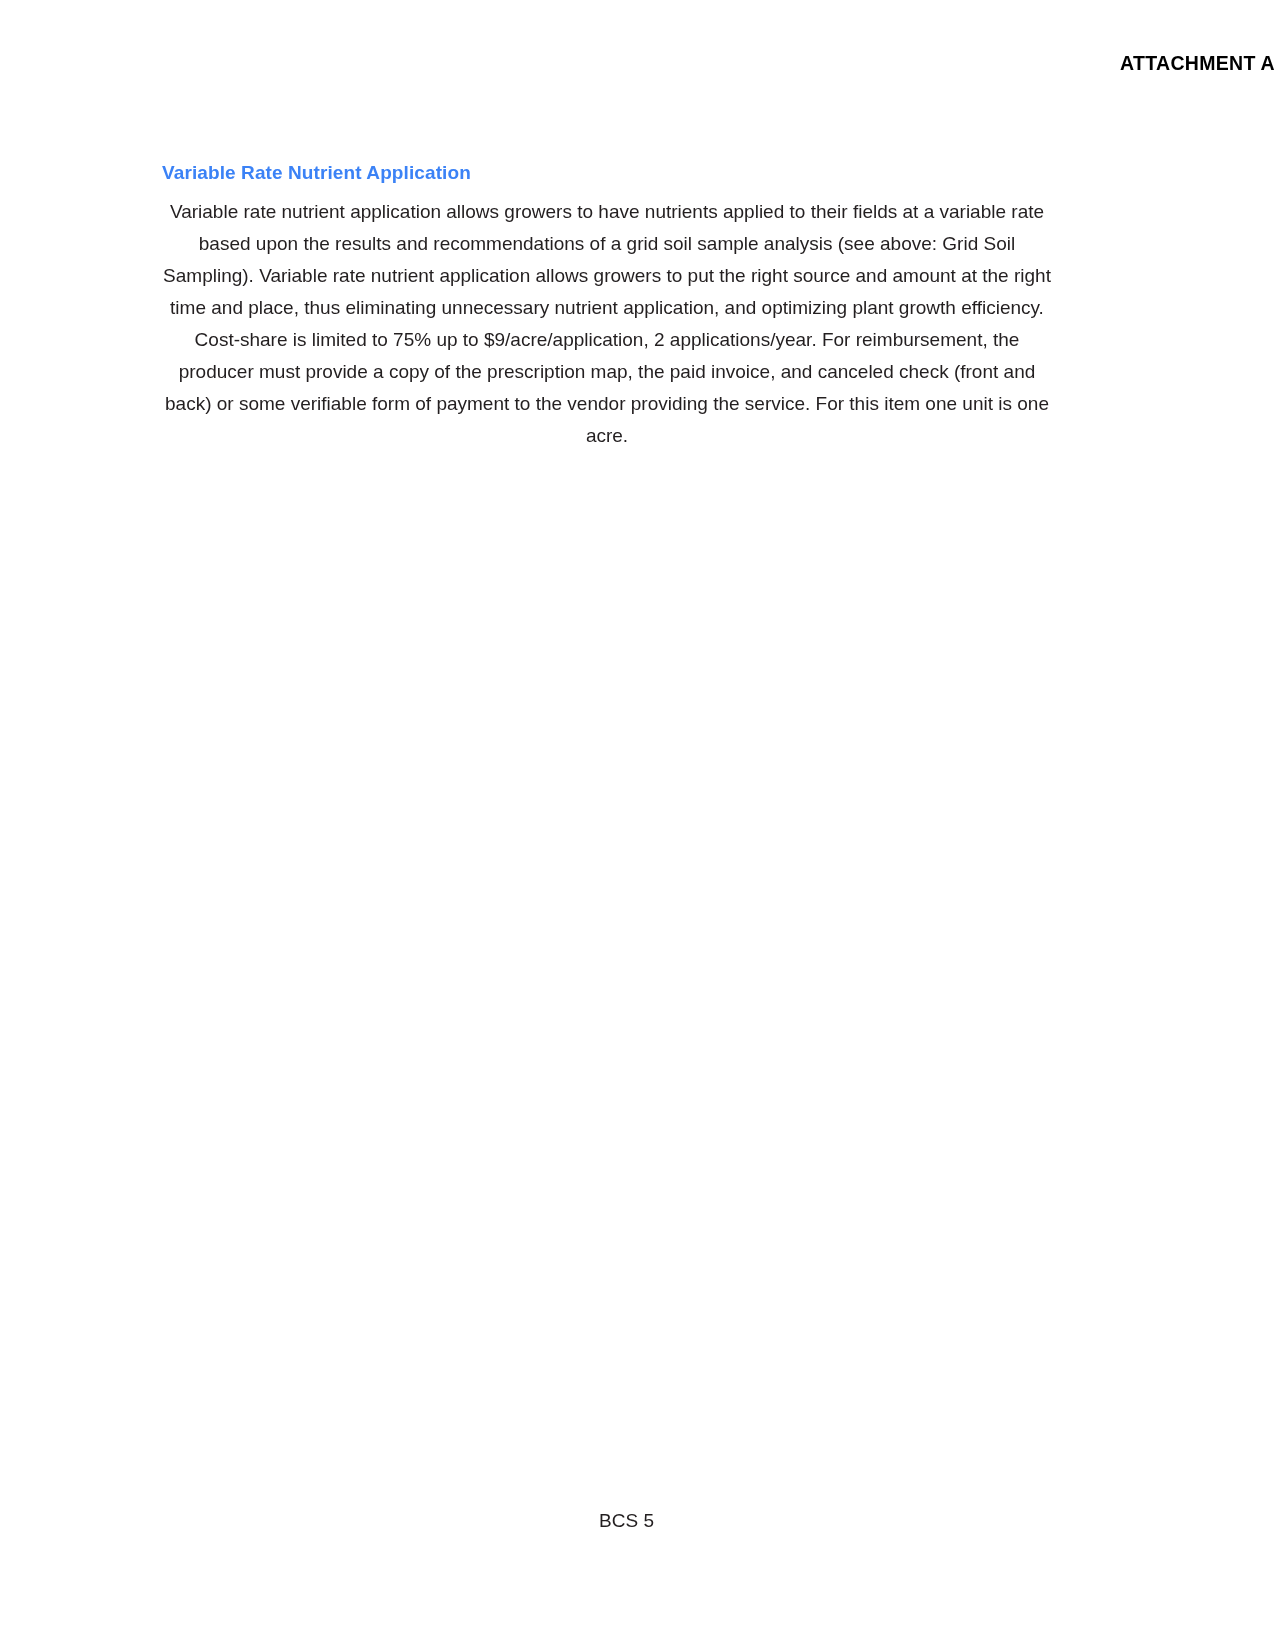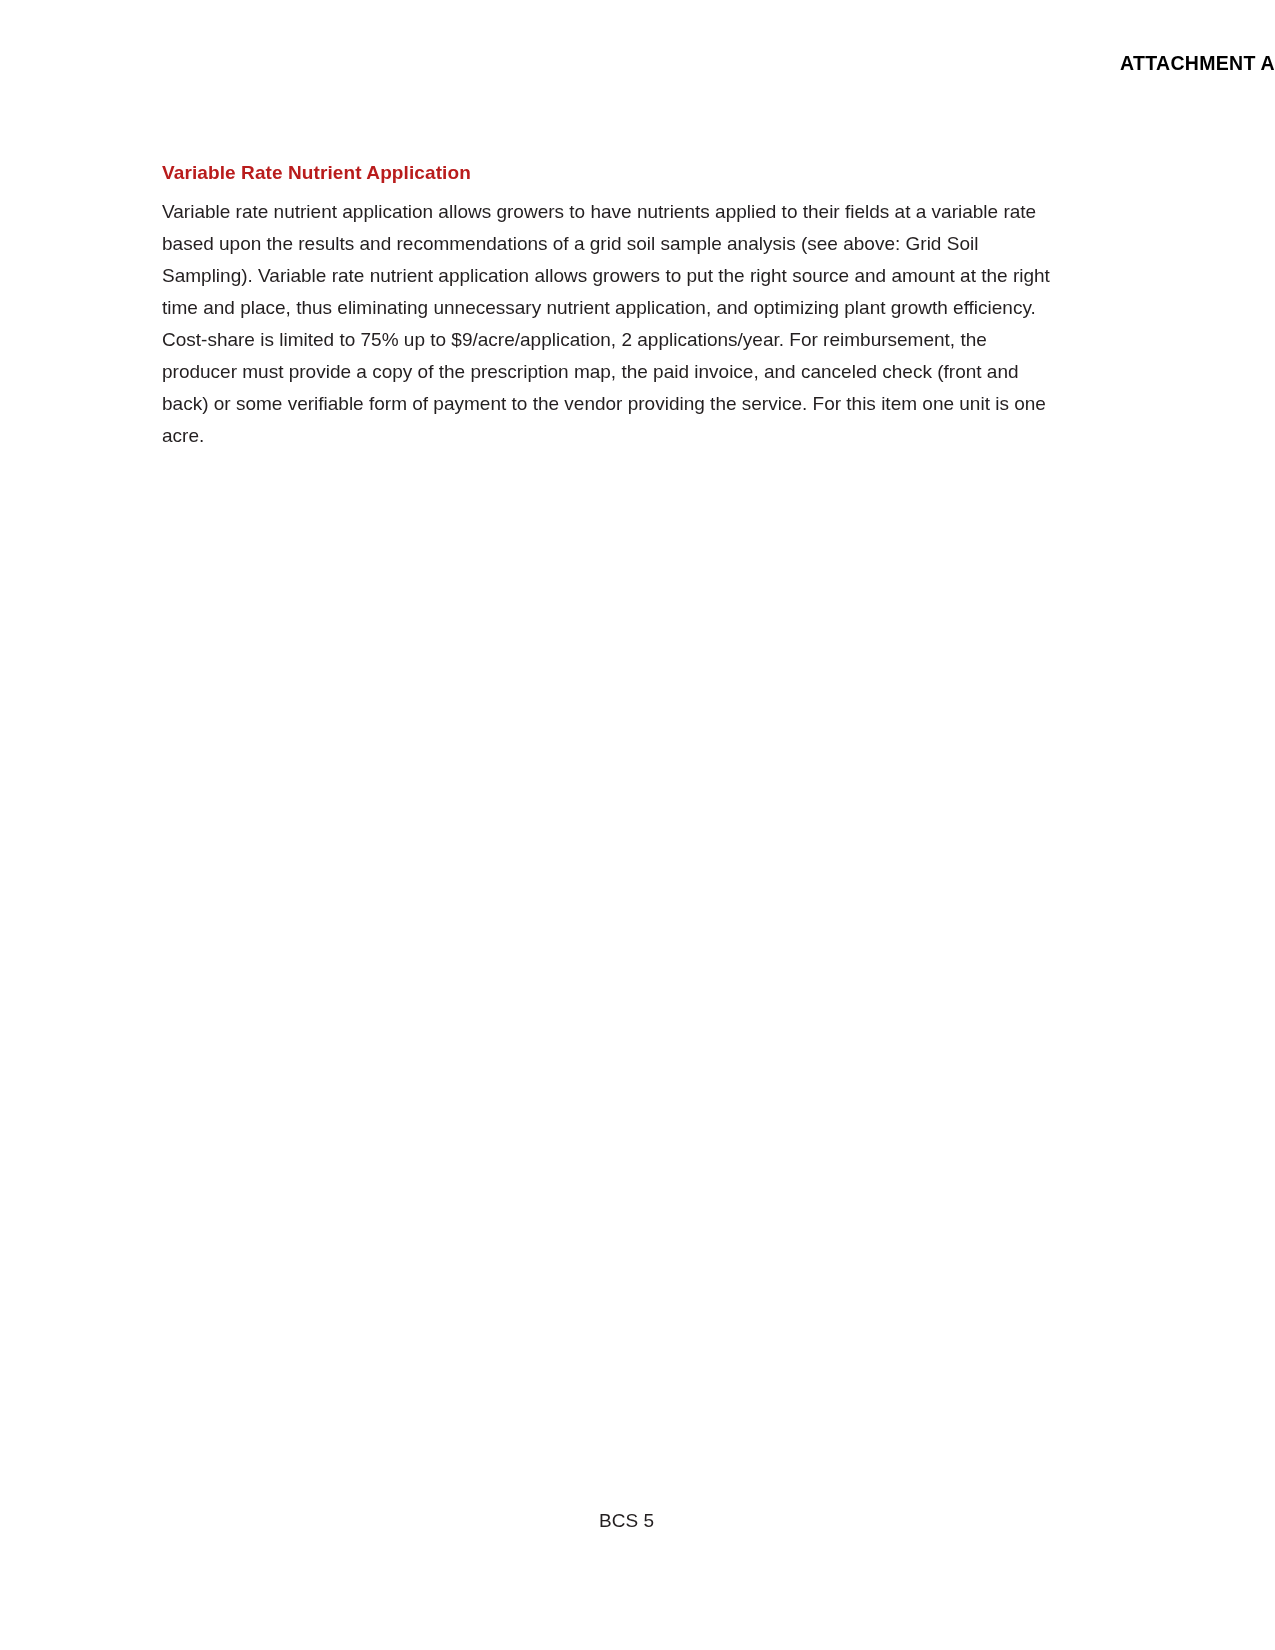--- a/index.html
+++ b/index.html
@@ -34,30 +34,30 @@
   }
   .content {
     position: absolute;
     top: 162px;
     left: 162px;
     width: 890px;
   }
   .section-heading {
     font-size: 19px;
     font-weight: bold;
-    color: #b91c1c;
+    color: #3b82f6;
     margin: 0 0 12px 0;
     letter-spacing: 0.1px;
   }
   .body-paragraph {
     font-size: 19px;
     line-height: 32px;
     color: #231f20;
     margin: 0;
-    text-align: left;
+    text-align: center;
     white-space: pre-wrap;
   }
   .footer {
     position: absolute;
     top: 1510px;
     left: 0;
     width: 1253px;
     text-align: center;
     font-size: 19px;
     color: #231f20;

